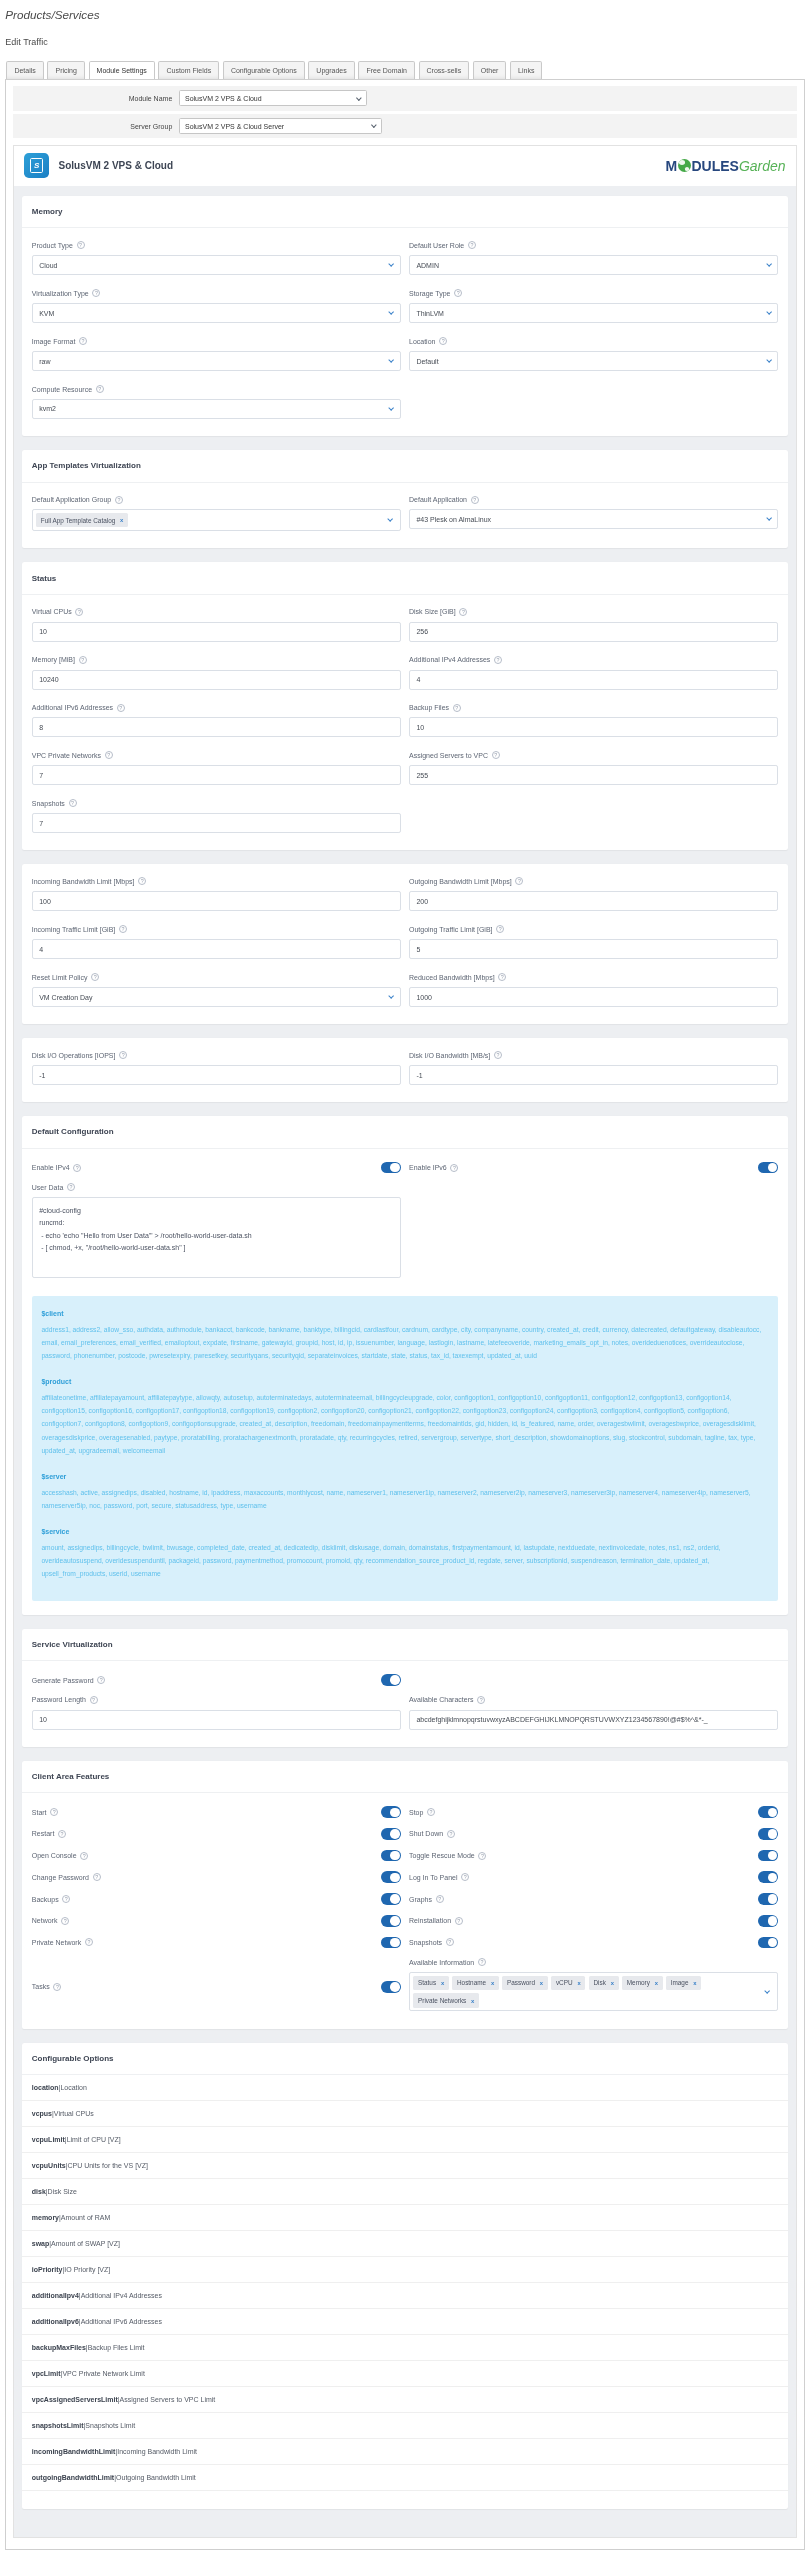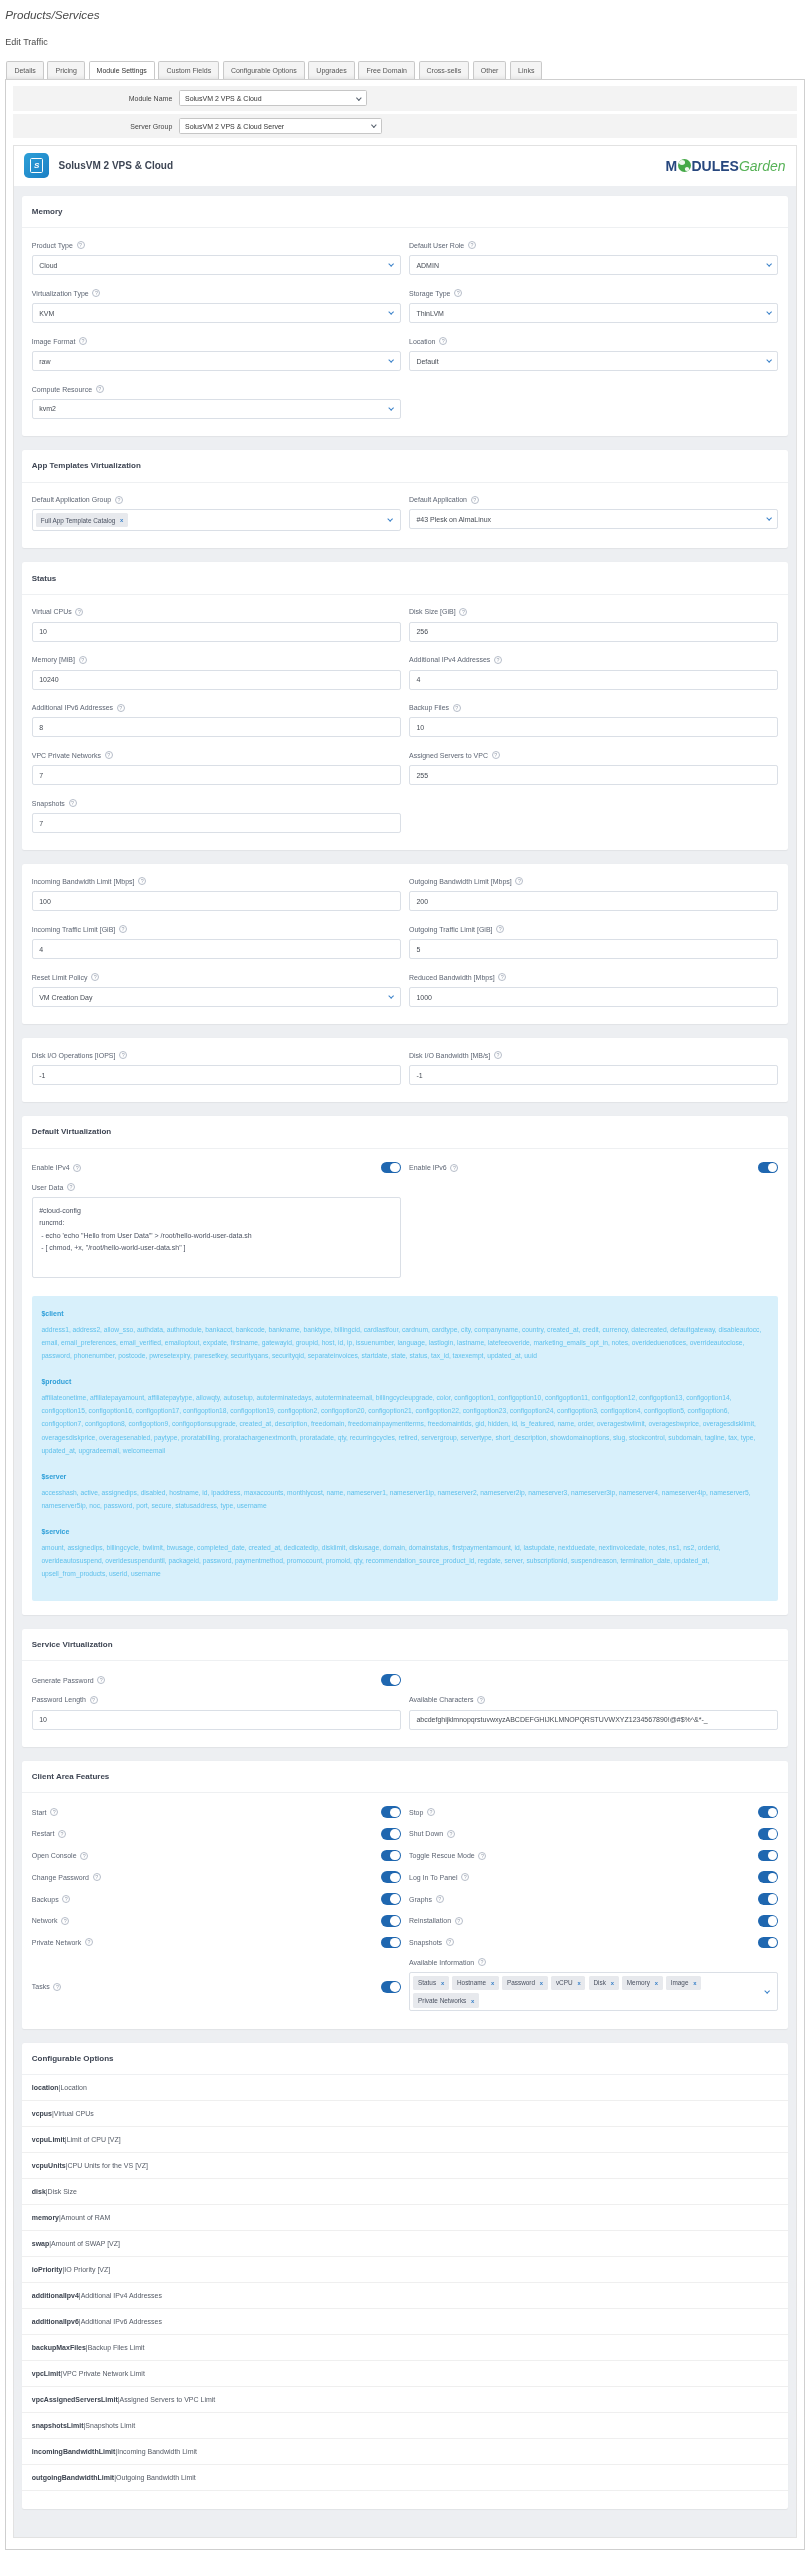--- a/index.html
+++ b/index.html
@@ -426,21 +426,21 @@
                   </div>
                 <div class="input">
                     <span>-1</span>
                   </div>
               </div>
             </div>
           </div>
         </div>
 
         <div class="card">
-          <div class="card-title">Default Virtualization</div>
+          <div class="card-title">Default Configuration</div>
           <div class="card-body">
             <div class="fgrid">
               <div class="trow">
                 <span>Enable IPv4</span>
                   <span class="help">?</span>
                 <span class="toggle"></span>
               </div>
               <div class="trow">
                 <span>Enable IPv6</span>
                   <span class="help">?</span>

